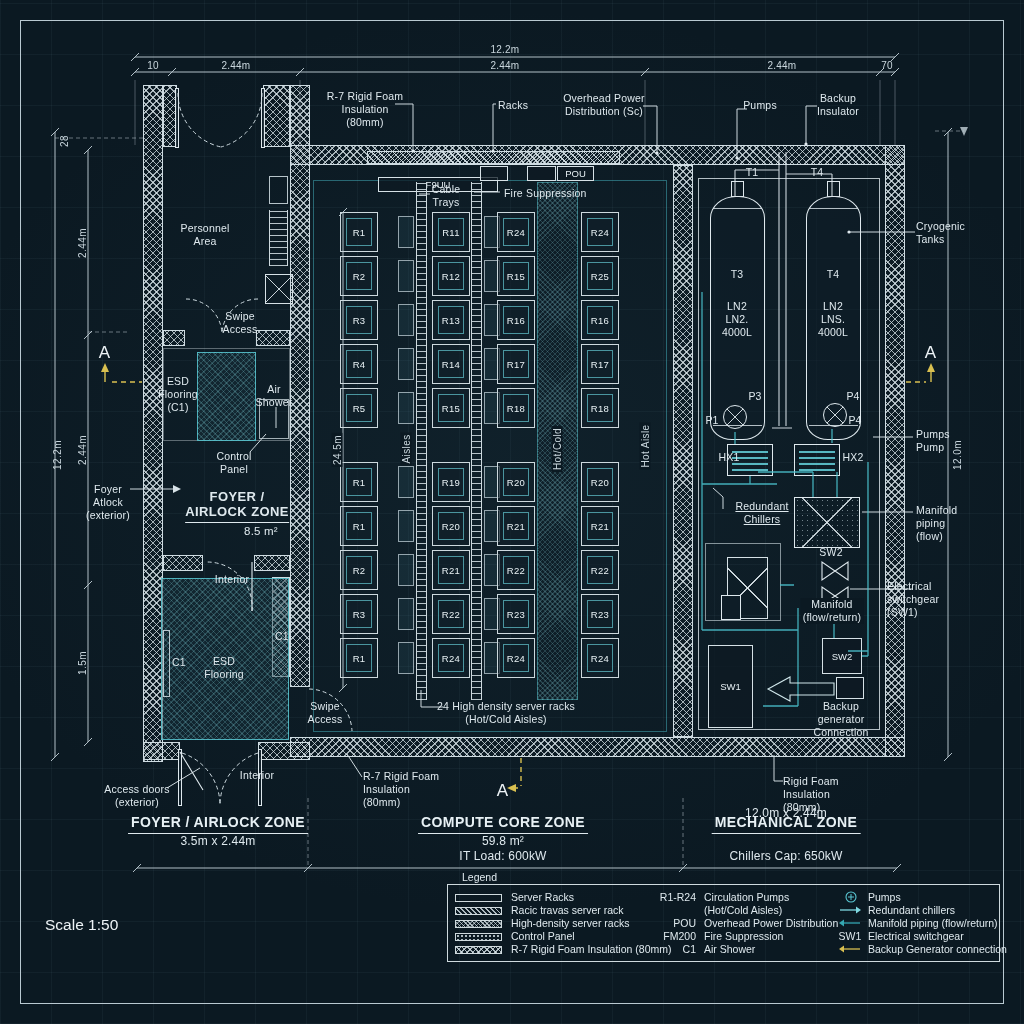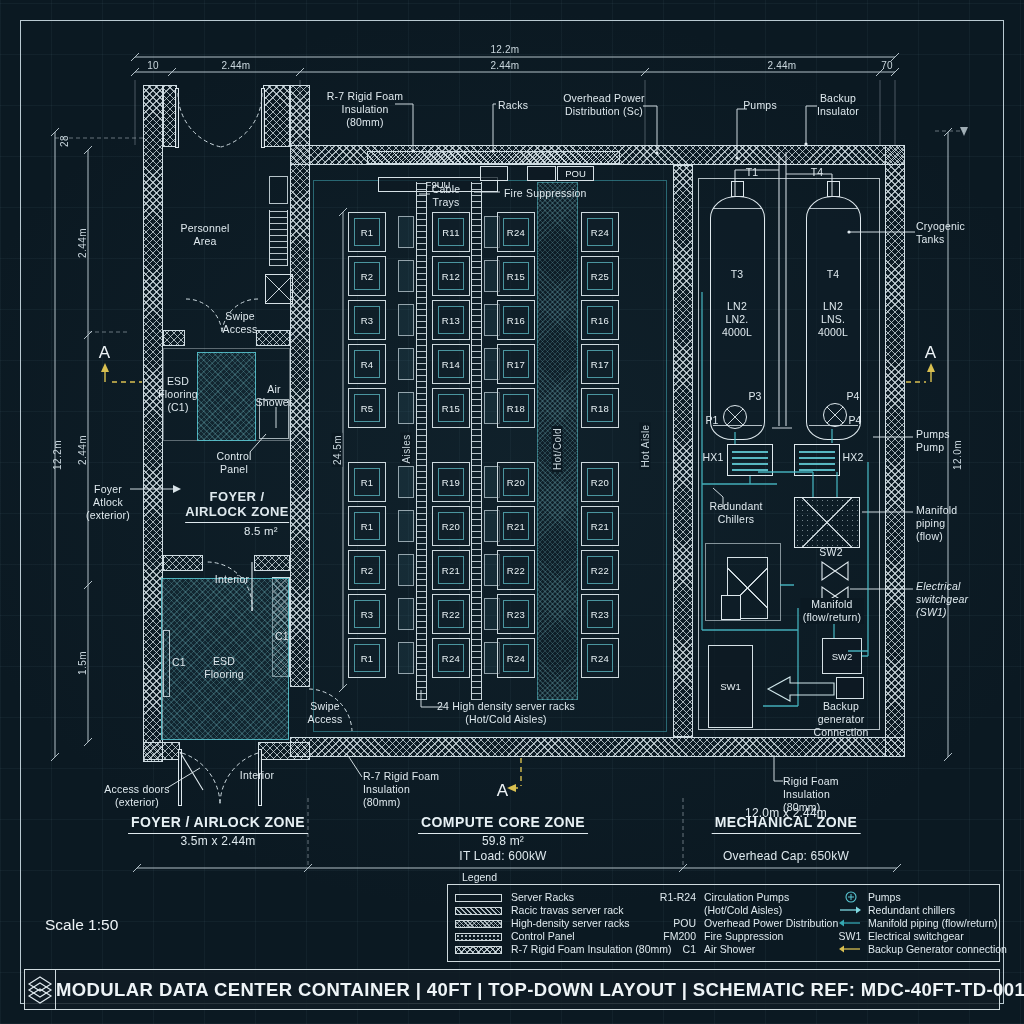--- a/index.html
+++ b/index.html
@@ -133,21 +133,21 @@
 
   <div class="wall" style="left:367px;top:151px;width:253px;height:13px;"></div>
   <div class="box" style="left:378px;top:177px;width:120px;height:15px;">F9UU</div>
   <div class="box" style="left:480px;top:166px;width:28px;height:15px;"></div>
   <div class="box" style="left:527px;top:166px;width:29px;height:15px;"></div>
   <div class="box" style="left:557px;top:166px;width:37px;height:15px;">POU</div>
   <div class="ladder" style="left:416px;top:182px;width:11px;height:518px;"></div>
   <div class="ladder" style="left:471px;top:182px;width:11px;height:518px;"></div>
   <div class="aislehatch" style="left:537px;top:182px;width:41px;height:518px;"></div>
 
-  <div class="rack-col" style="left:348px;">
+  <div class="rack-col" style="left:340px;">
       <div class="rack-cell">
         <span>R1</span>
       </div>
       <div class="rack-cell">
         <span>R2</span>
       </div>
       <div class="rack-cell">
         <span>R3</span>
       </div>
       <div class="rack-cell">
@@ -453,39 +453,39 @@
   <div class="t" style="left:737px;top:300px;">LN2
 LN2.
 4000L</div>
   <div class="t" style="left:833px;top:300px;">LN2
 LNS.
 4000L</div>
   <div class="t" style="left:755px;top:390px;">P3</div>
   <div class="t" style="left:712px;top:414px;">P1</div>
   <div class="t" style="left:853px;top:390px;">P4</div>
   <div class="t" style="left:855px;top:414px;">P4</div>
-  <div class="t" style="left:713px;top:451px;">HX1</div>
+  <div class="t" style="left:713px;top:451px;padding-left:32px;">HX1</div>
   <div class="t" style="left:853px;top:451px;">HX2</div>
-  <div class="t" style="left:736px;top:500px;">Redundant
+  <div class="t" style="left:762px;top:500px;text-decoration:underline;">Redundant
 Chillers</div>
   <div class="t" style="left:831px;top:546px;">SW2</div>
   <div class="t bgfill" style="left:832px;top:598px;">Manifold
 (flow/return)</div>
   <div class="t" style="left:841px;top:700px;">Backup
 generator
 Connection</div>
 
   <div class="t tl" style="left:916px;top:220px;">Cryogenic
 Tanks</div>
   <div class="t tl" style="left:916px;top:428px;">Pumps
 Pump</div>
   <div class="t tl" style="left:916px;top:504px;">Manifold
 piping
 (flow)</div>
-  <div class="t tl" style="left:916px;top:580px;font-style:italic;">Electrical
+  <div class="t tl" style="left:887px;top:580px;">Electrical
 switchgear
 (SW1)</div>
 
   <div class="t tl" style="left:363px;top:770px;">R-7 Rigid Foam
 Insulation
 (80mm)</div>
   <div class="t tl" style="left:783px;top:775px;">Rigid Foam
 Insulation
 (80mm)</div>
 
@@ -493,21 +493,21 @@
   <div class="t big-a" style="left:931px;top:342px;">A</div>
   <div class="t big-a" style="left:503px;top:780px;">A</div>
 
   <div class="t zt" style="left:218px;top:814px;">FOYER / AIRLOCK ZONE</div>
   <div class="t zs" style="left:218px;top:834px;">3.5m x 2.44m</div>
   <div class="t zt" style="left:503px;top:814px;">COMPUTE CORE ZONE</div>
   <div class="t zs" style="left:503px;top:834px;">59.8 m²</div>
   <div class="t zs" style="left:503px;top:849px;">IT Load: 600kW</div>
   <div class="t zt" style="left:786px;top:814px;">MECHANICAL ZONE</div>
   <div class="t zs" style="left:786px;top:806px;">12.0m x 2.44m</div>
-  <div class="t zs" style="left:786px;top:849px;">Overhead Cap: 650kW</div>
+  <div class="t zs" style="left:786px;top:849px;">Chillers Cap: 650kW</div>
 
   <div class="abs" style="left:447px;top:884px;width:553px;height:78px;border:1.2px solid #cfdade;"></div>
   <div class="leg-t" style="left:458px;top:871px;border-bottom:1px solid #cfdade;padding:0 4px 1px;">Legend</div>
 
   <div class="sw" style="left:455px;top:894px;"></div>
   <div class="sw sw-hatch" style="left:455px;top:907px;"></div>
   <div class="sw sw-hatch2" style="left:455px;top:920px;"></div>
   <div class="sw sw-dots" style="left:455px;top:933px;"></div>
   <div class="sw sw-cross" style="left:455px;top:946px;"></div>
   <div class="leg-t" style="left:511px;top:891px;">Server Racks</div>
@@ -544,25 +544,14 @@
       <polygon points="6,1.5 6,8.5 1,5" fill="#d9c050"></polygon>
   </svg>
   <div class="leg-t" style="left:868px;top:891px;">Pumps</div>
   <div class="leg-t" style="left:868px;top:904px;">Redundant chillers</div>
   <div class="leg-t" style="left:868px;top:917px;">Manifold piping (flow/return)</div>
   <div class="leg-t" style="left:868px;top:930px;">Electrical switchgear</div>
   <div class="leg-t" style="left:868px;top:943px;">Backup Generator connection</div>
 
   <div class="hdr hdr-scale">Scale 1:50</div>
 
-  <div class="footer">
-    <div class="fcell flogo">
-      <svg width="30" height="30" viewBox="0 0 30 30" fill="none" stroke="#dfe9ee" stroke-width="1.2">
-        <path d="M15,2 L26,9 15,16 4,9 Z"></path>
-          <path d="M15,8 L26,15 15,22 4,15 Z"></path>
-          <path d="M15,14 L26,21 15,28 4,21 Z"></path>
-      </svg>
-    </div>
-    <div class="fcell fmain">MODULAR DATA CENTER CONTAINER | 40FT | TOP-DOWN LAYOUT | SCHEMATIC REF: MDC-40FT-TD-001</div>
-
-  </div>
 
 </div>
 
 </body></html>

